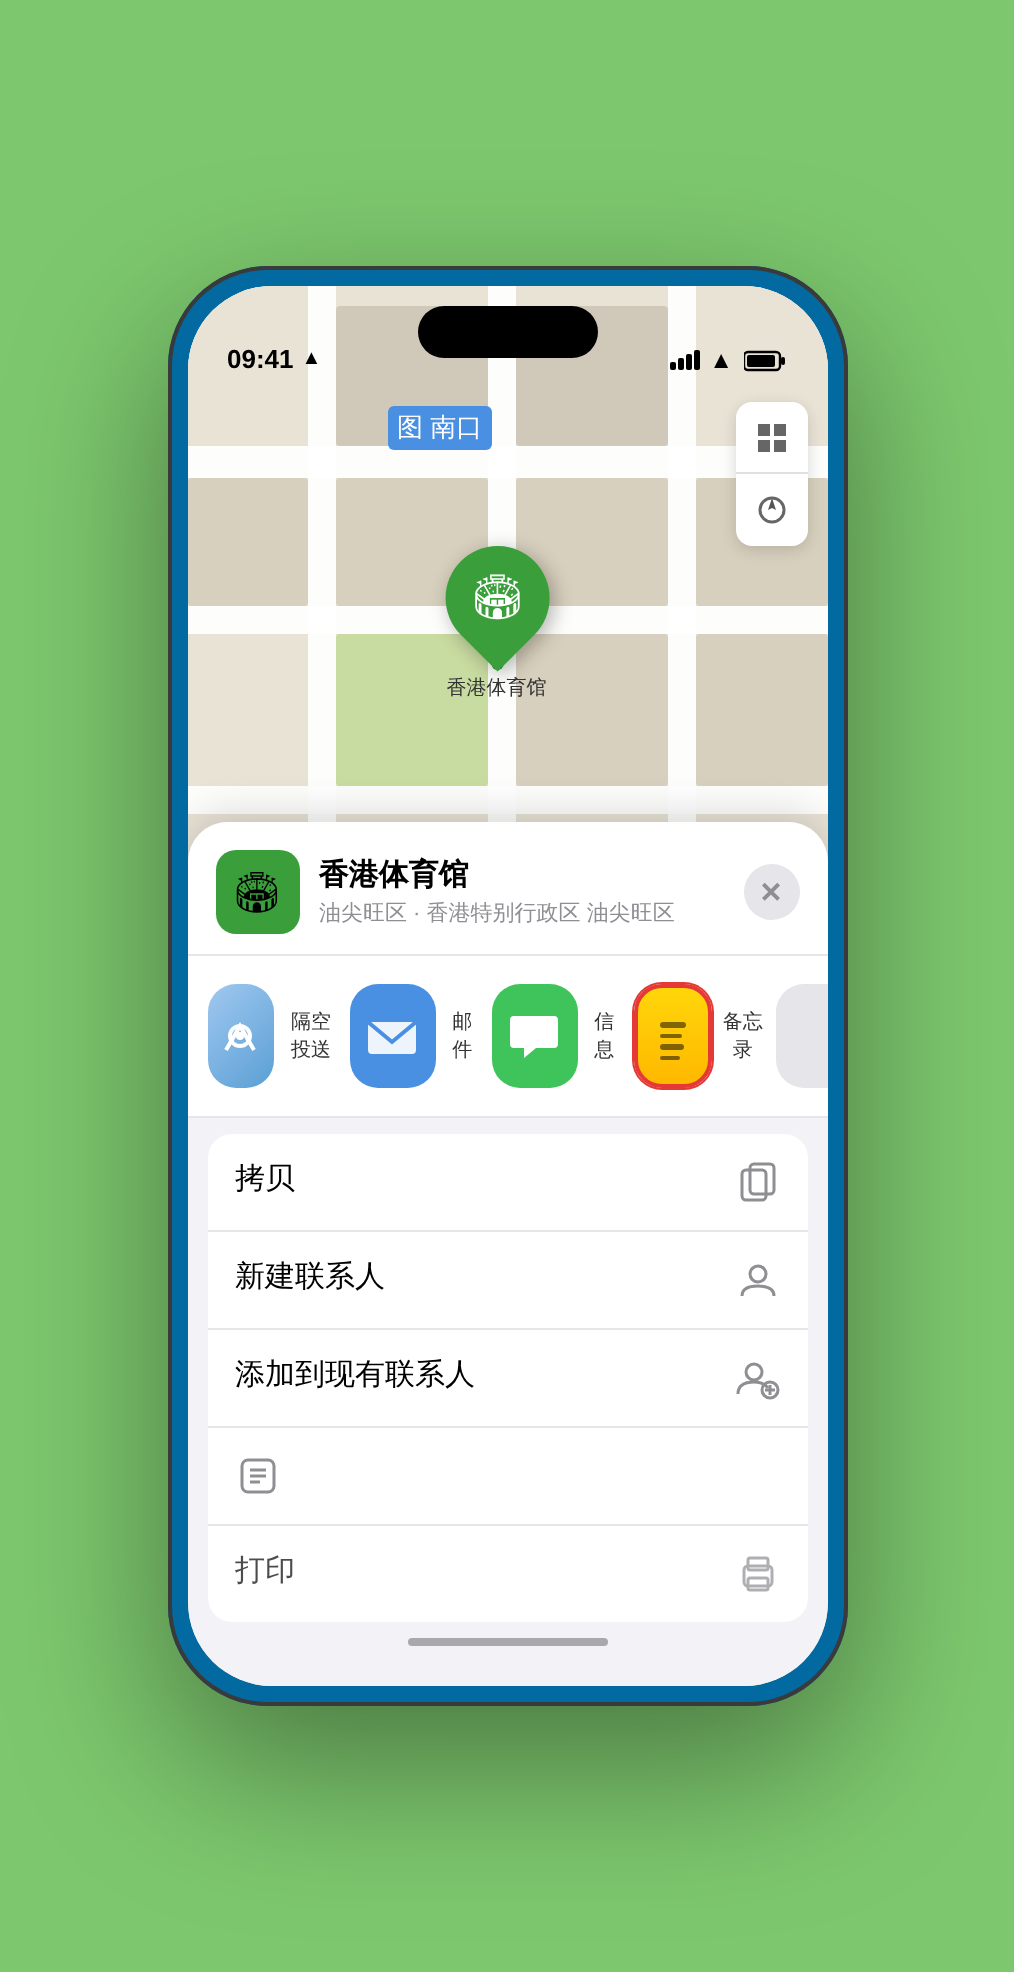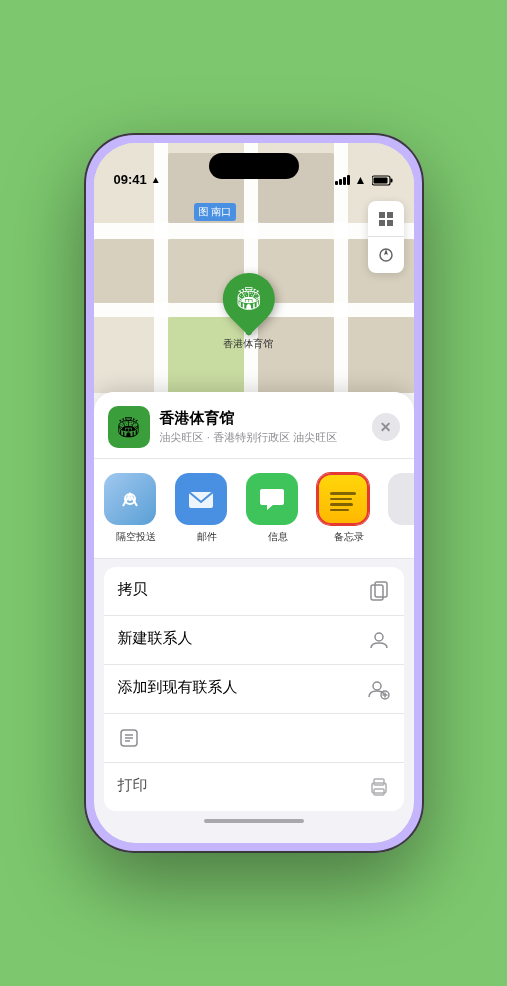--- a/index.html
+++ b/index.html
@@ -7,21 +7,21 @@
       background: #7dc86e;
       display: flex;
       justify-content: center;
       align-items: center;
       min-height: 100vh;
       font-family: -apple-system, 'PingFang SC', 'Helvetica Neue', Arial, sans-serif;
     }
     .phone-frame {
       width: 340px;
       height: 720px;
-      background: #c4b5fd;
+      background: #0369a1;
       border-radius: 50px;
       padding: 10px;
       position: relative;
       box-shadow: 0 30px 80px rgba(0,0,0,0.4), inset 0 0 0 2px #3a3a3a;
     }
     .phone-screen {
       width: 100%;
       height: 100%;
       background: #e8e8e0;
       border-radius: 42px;
@@ -115,21 +115,21 @@
     .map-control-btn:last-child {
       border-bottom: none;
     }
     
     .map-label {
       position: absolute;
       top: 60px;
       left: 100px;
       background: #4a90e2;
       color: #fff;
-      font-size: 10px;
+      font-size: 13px;
       padding: 2px 5px;
       border-radius: 3px;
       font-weight: 500;
     }
     
     .location-pin-container {
       position: absolute;
       top: 130px;
       left: 50%;
       transform: translateX(-60%);
@@ -226,21 +226,22 @@
     .share-row {
       display: flex;
       padding: 14px 10px;
       gap: 6px;
       background: #fff;
       overflow-x: auto;
       border-bottom: 1px solid #e5e5ea;
     }
     .share-item {
       display: flex;
-      flex-direction: column;
+      flex-direction: row;
+      align-items: center;
       gap: 5px;
       min-width: 65px;
     }
     .share-icon {
       width: 52px;
       height: 52px;
       border-radius: 14px;
       display: flex;
       align-items: center;
       justify-content: center;

